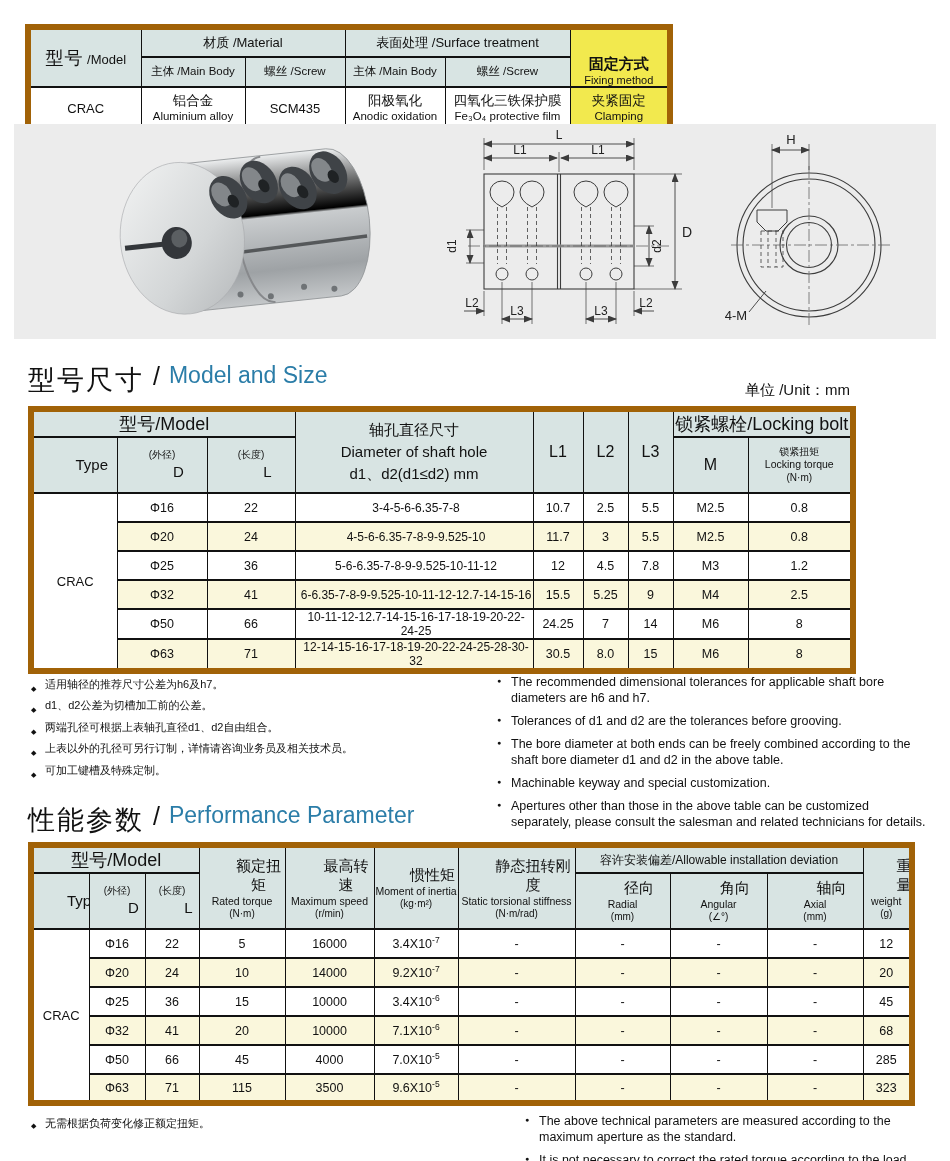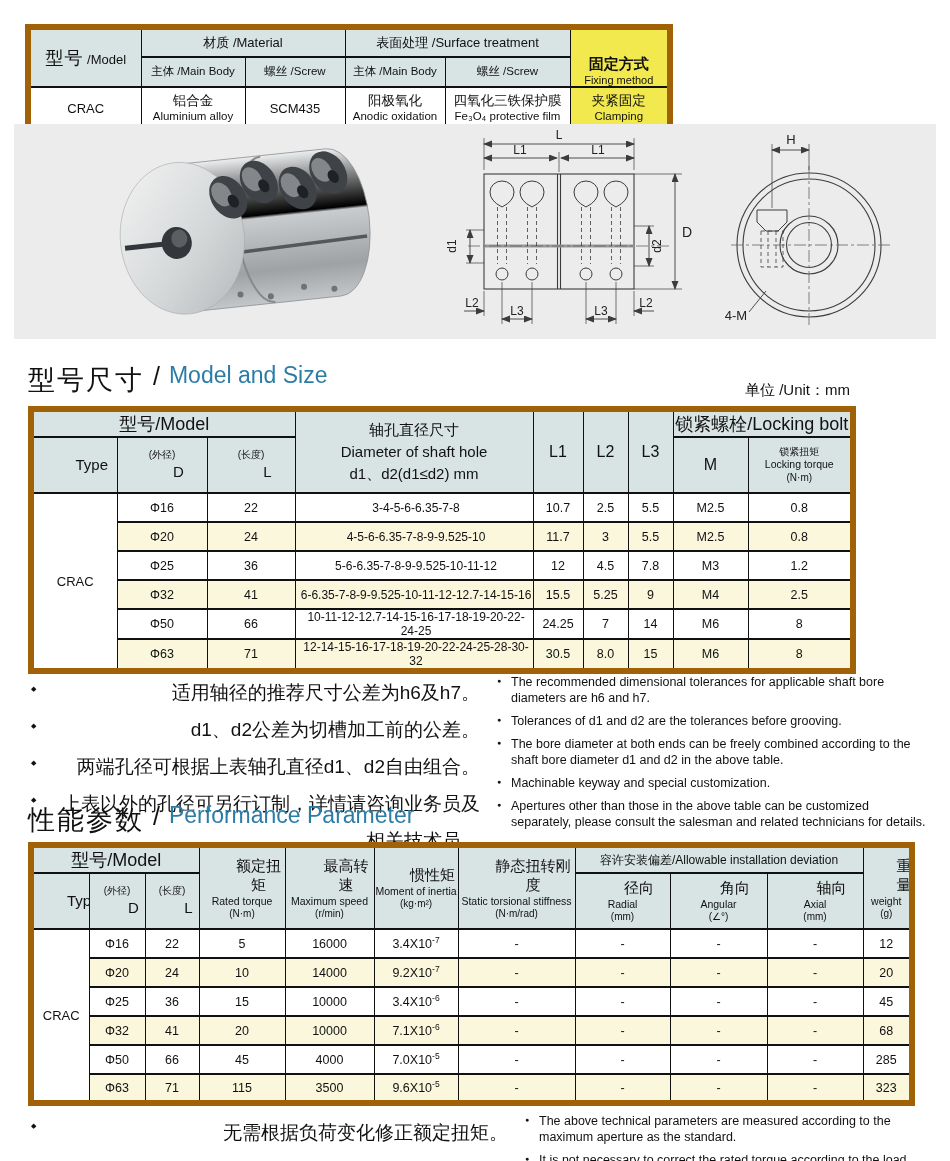--- a/index.html
+++ b/index.html
@@ -55,21 +55,21 @@
   .hole-zh { font-size:15px; }
   .hole-en { font-size:15px; }
   .left { text-align:center; padding-left:4px; font-size:12px; }
   .type-cell { font-size:13px; background:#fff; }
   sup { font-size:8.5px; }
 
   
   .notes { display:flex; gap:16px; }
   .notes ul { list-style:none; }
   .notes li { position:relative; padding-left:15px; }
-  .zh-notes li { font-size:19px; line-height:1.95;text-align:right; }
+  .zh-notes li { font-size:11px; line-height:1.95; }
   .zh-notes li::before { content:"◆"; font-size:7px; position:absolute; left:1px; top:8px; }
   .en-notes li { font-size:12.5px; line-height:1.28; margin-bottom:7px; }
   .en-notes li::before { content:"●"; font-size:7px; position:absolute; left:1px; top:3px; }
   .bn-zh li { line-height:2.4; }
 
   svg text { font-family:"Liberation Sans", sans-serif; }
 </style>
 </head>
 <body>
 

